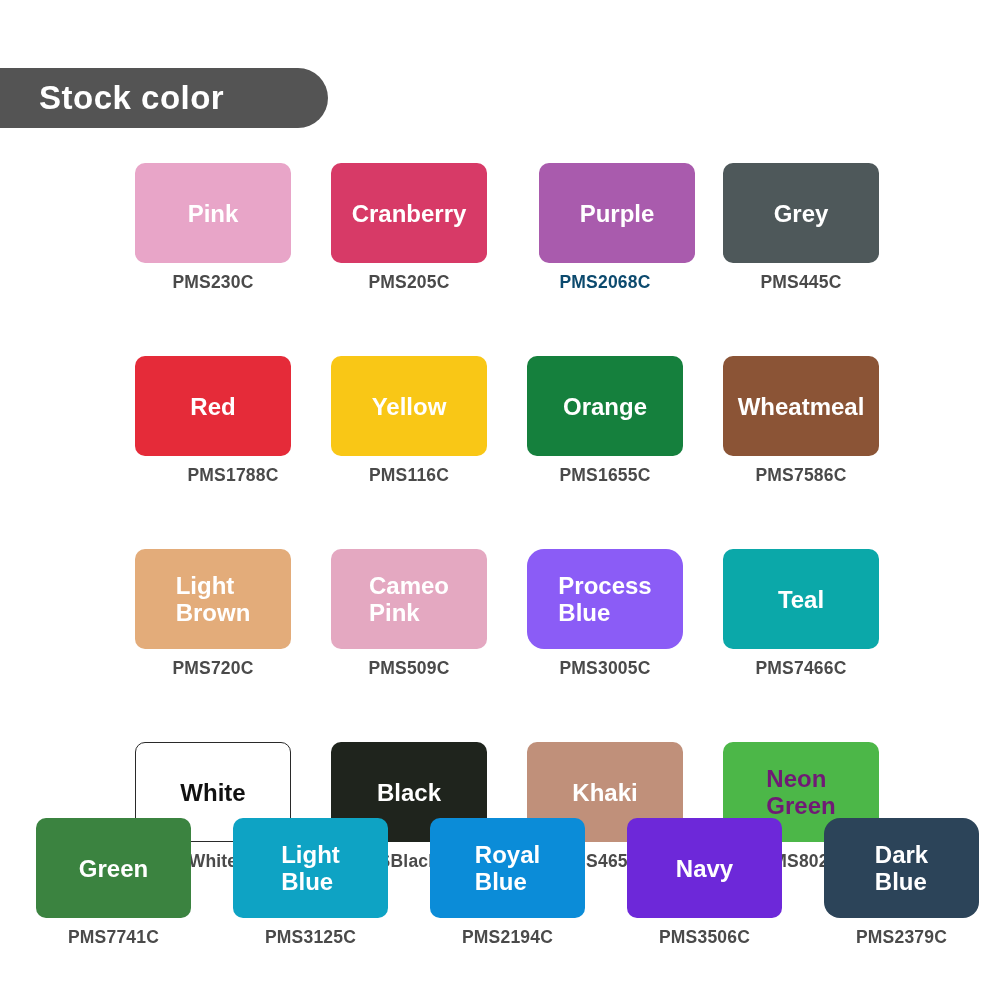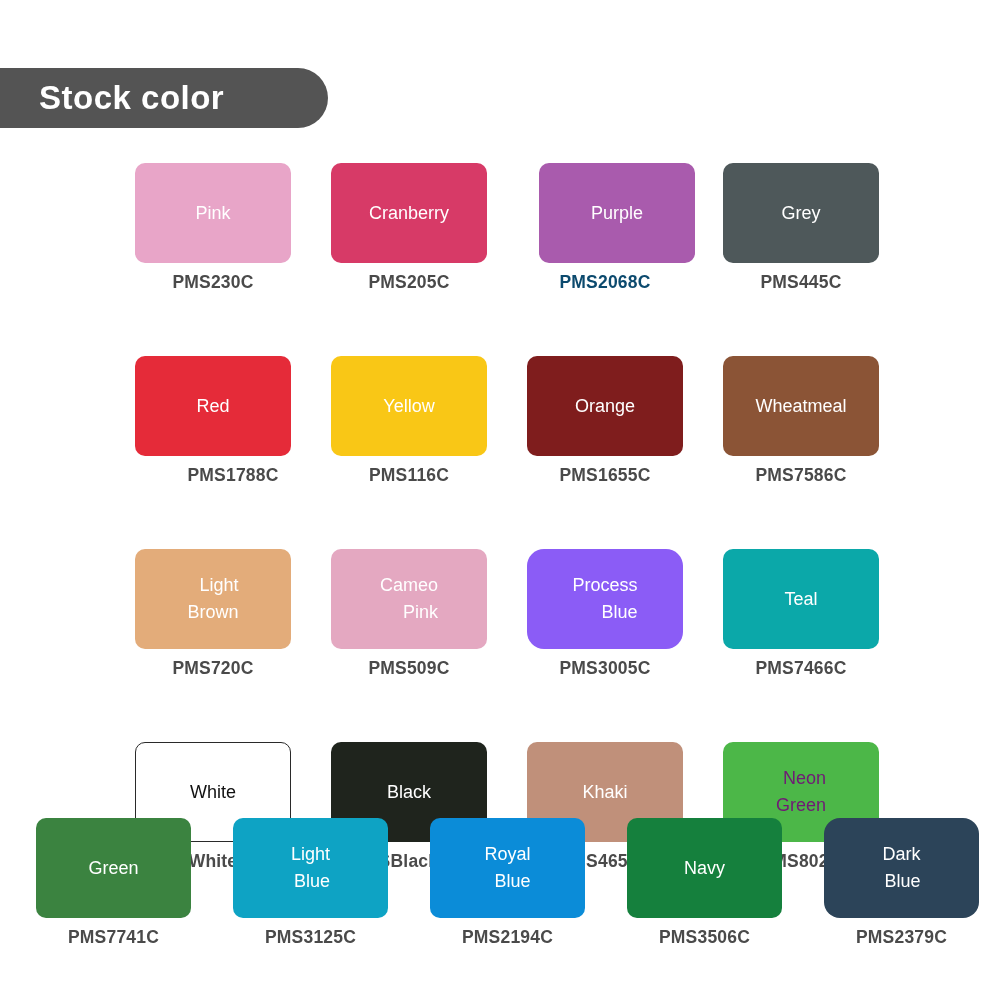--- a/index.html
+++ b/index.html
@@ -77,25 +77,25 @@
     justify-content: center;
     box-sizing: border-box;
   }
   .swatch-chip.outlined {
     border: 1.5px solid #2a2a2a;
     background: #ffffff;
   }
 
   .swatch-name {
     color: #ffffff;
-    font-size: 18px;
+    font-size: 24px;
     line-height: 27px;
-    text-align: right;
+    text-align: left;
     white-space: pre-line;
-    font-weight: normal;
+    font-weight: bold;
   }
   .swatch-chip.outlined .swatch-name { color: #111111; }
 
   .swatch-code {
     margin-top: 9px;
     color: #4a4a4a;
     font-size: 17.5px;
     font-weight: bold;
     text-align: center;
     letter-spacing: 0.2px;
@@ -140,21 +140,21 @@
       </div>
       <div class="swatch-code" style="color: rgb(74, 74, 74); padding-left: 40px;">PMS1788C</div>
     </div>
     <div class="swatch-cell">
       <div class="swatch-chip" style="background: rgb(249, 199, 22);">
         <span class="swatch-name" style="color: rgb(255, 255, 255);">Yellow</span>
       </div>
       <div class="swatch-code" style="color: rgb(74, 74, 74);">PMS116C</div>
     </div>
     <div class="swatch-cell">
-      <div class="swatch-chip" style="background: #7f1d1d;">
+      <div class="swatch-chip" style="background: #15803d;">
         <span class="swatch-name" style="color: rgb(255, 255, 255);">Orange</span>
       </div>
       <div class="swatch-code" style="color: rgb(74, 74, 74);">PMS1655C</div>
     </div>
     <div class="swatch-cell">
       <div class="swatch-chip" style="background: rgb(139, 84, 54);">
         <span class="swatch-name" style="color: rgb(255, 255, 255);">Wheatmeal</span>
       </div>
       <div class="swatch-code" style="color: rgb(74, 74, 74);">PMS7586C</div>
     </div>
@@ -227,21 +227,21 @@
       <div class="swatch-code" style="color: rgb(74, 74, 74);">PMS3125C</div>
     </div>
     <div class="swatch-cell">
       <div class="swatch-chip" style="background: rgb(11, 140, 216);">
         <span class="swatch-name" style="color: rgb(255, 255, 255);">Royal
 Blue</span>
       </div>
       <div class="swatch-code" style="color: rgb(74, 74, 74);">PMS2194C</div>
     </div>
     <div class="swatch-cell">
-      <div class="swatch-chip" style="background: #15803d;">
+      <div class="swatch-chip" style="background: #6d28d9;">
         <span class="swatch-name" style="color: rgb(255, 255, 255);">Navy</span>
       </div>
       <div class="swatch-code" style="color: rgb(74, 74, 74);">PMS3506C</div>
     </div>
     <div class="swatch-cell">
       <div class="swatch-chip" style="background: rgb(44, 68, 89); border-radius: 16px;">
         <span class="swatch-name" style="color: rgb(255, 255, 255);">Dark
 Blue</span>
       </div>
       <div class="swatch-code" style="color: rgb(74, 74, 74);">PMS2379C</div>

